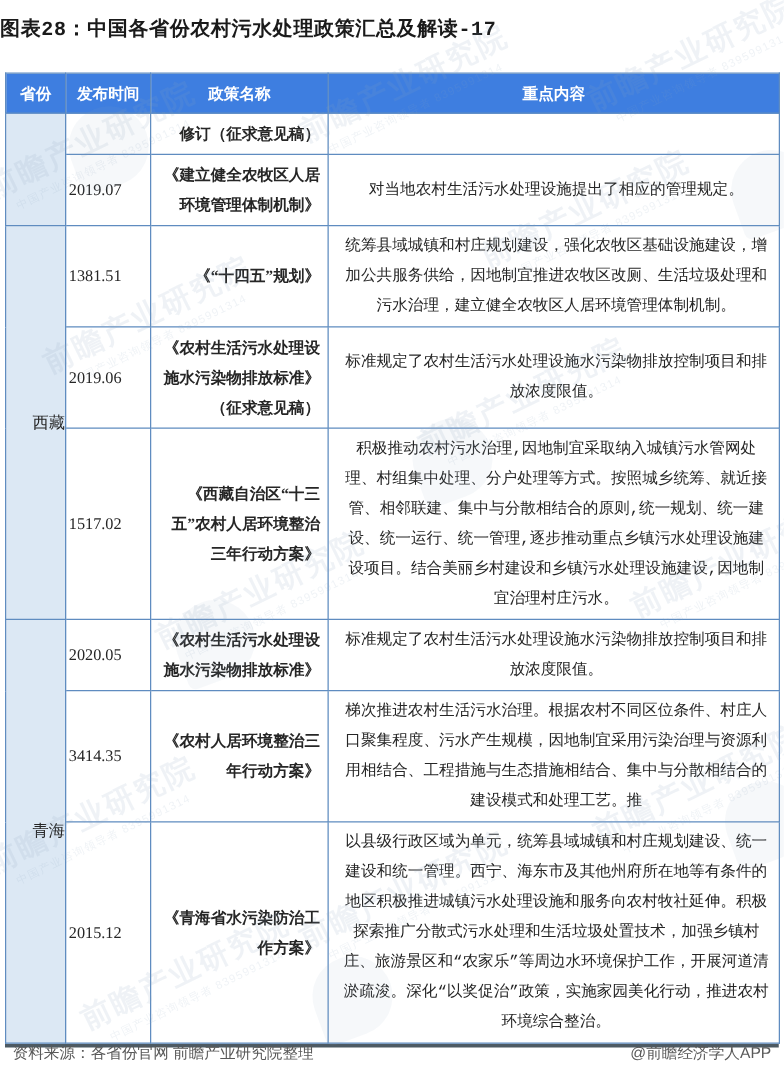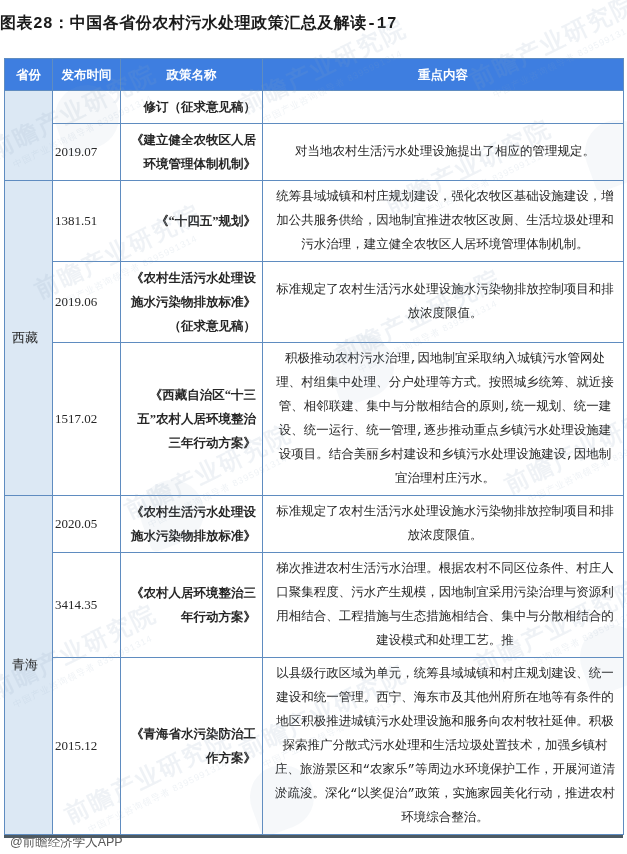--- a/index.html
+++ b/index.html
@@ -23,21 +23,21 @@
     width:619px;border-collapse:collapse;table-layout:fixed;
     font-size:12.5px;line-height:24px;
   }
   th,td{border:1px solid var(--grid);vertical-align:middle;}
   thead th{
     background:var(--header-bg);color:var(--header-text);
     font-family:"Liberation Sans","DejaVu Sans",sans-serif;
     font-weight:bold;font-size:12.5px;height:32px;text-align:center;
   }
   td.province{
-    background:var(--province-bg);text-align:left;padding-left:7px;
+    background:var(--province-bg);text-align:right;padding-left:7px;
     font-size:13px;
   }
   td.date{
     font-family:"Liberation Serif","DejaVu Serif",serif;
     font-size:13px;padding:4px 2px;
   }
   td.policy{text-align:right;padding:4px 6px 4px 8px;font-weight:bold;}
   td.content{text-align:center;padding:4px 6px 4px 10px;font-family:Liberation Mono, monospace;}
   .footer{
     position:absolute;left:0;right:0;bottom:6px;height:20px;
@@ -179,14 +179,15 @@
         <tr>
           <td class="date">2015.12</td>
           <td class="policy">《青海省水污染防治工作方案》</td>
           <td class="content">以县级行政区域为单元，统筹县域城镇和村庄规划建设、统一建设和统一管理。西宁、海东市及其他州府所在地等有条件的地区积极推进城镇污水处理设施和服务向农村牧社延伸。积极探索推广分散式污水处理和生活垃圾处置技术，加强乡镇村庄、旅游景区和“农家乐”等周边水环境保护工作，开展河道清淤疏浚。深化“以奖促治”政策，实施家园美化行动，推进农村环境综合整治。</td>
         </tr>
       </tbody>
   </table>
 </div>
 
 <div class="footer content-col">
+  <span>资料来源：各省份官网 前瞻产业研究院整理</span>
   <span>@前瞻经济学人APP</span>
 </div>
 
 </body></html>

